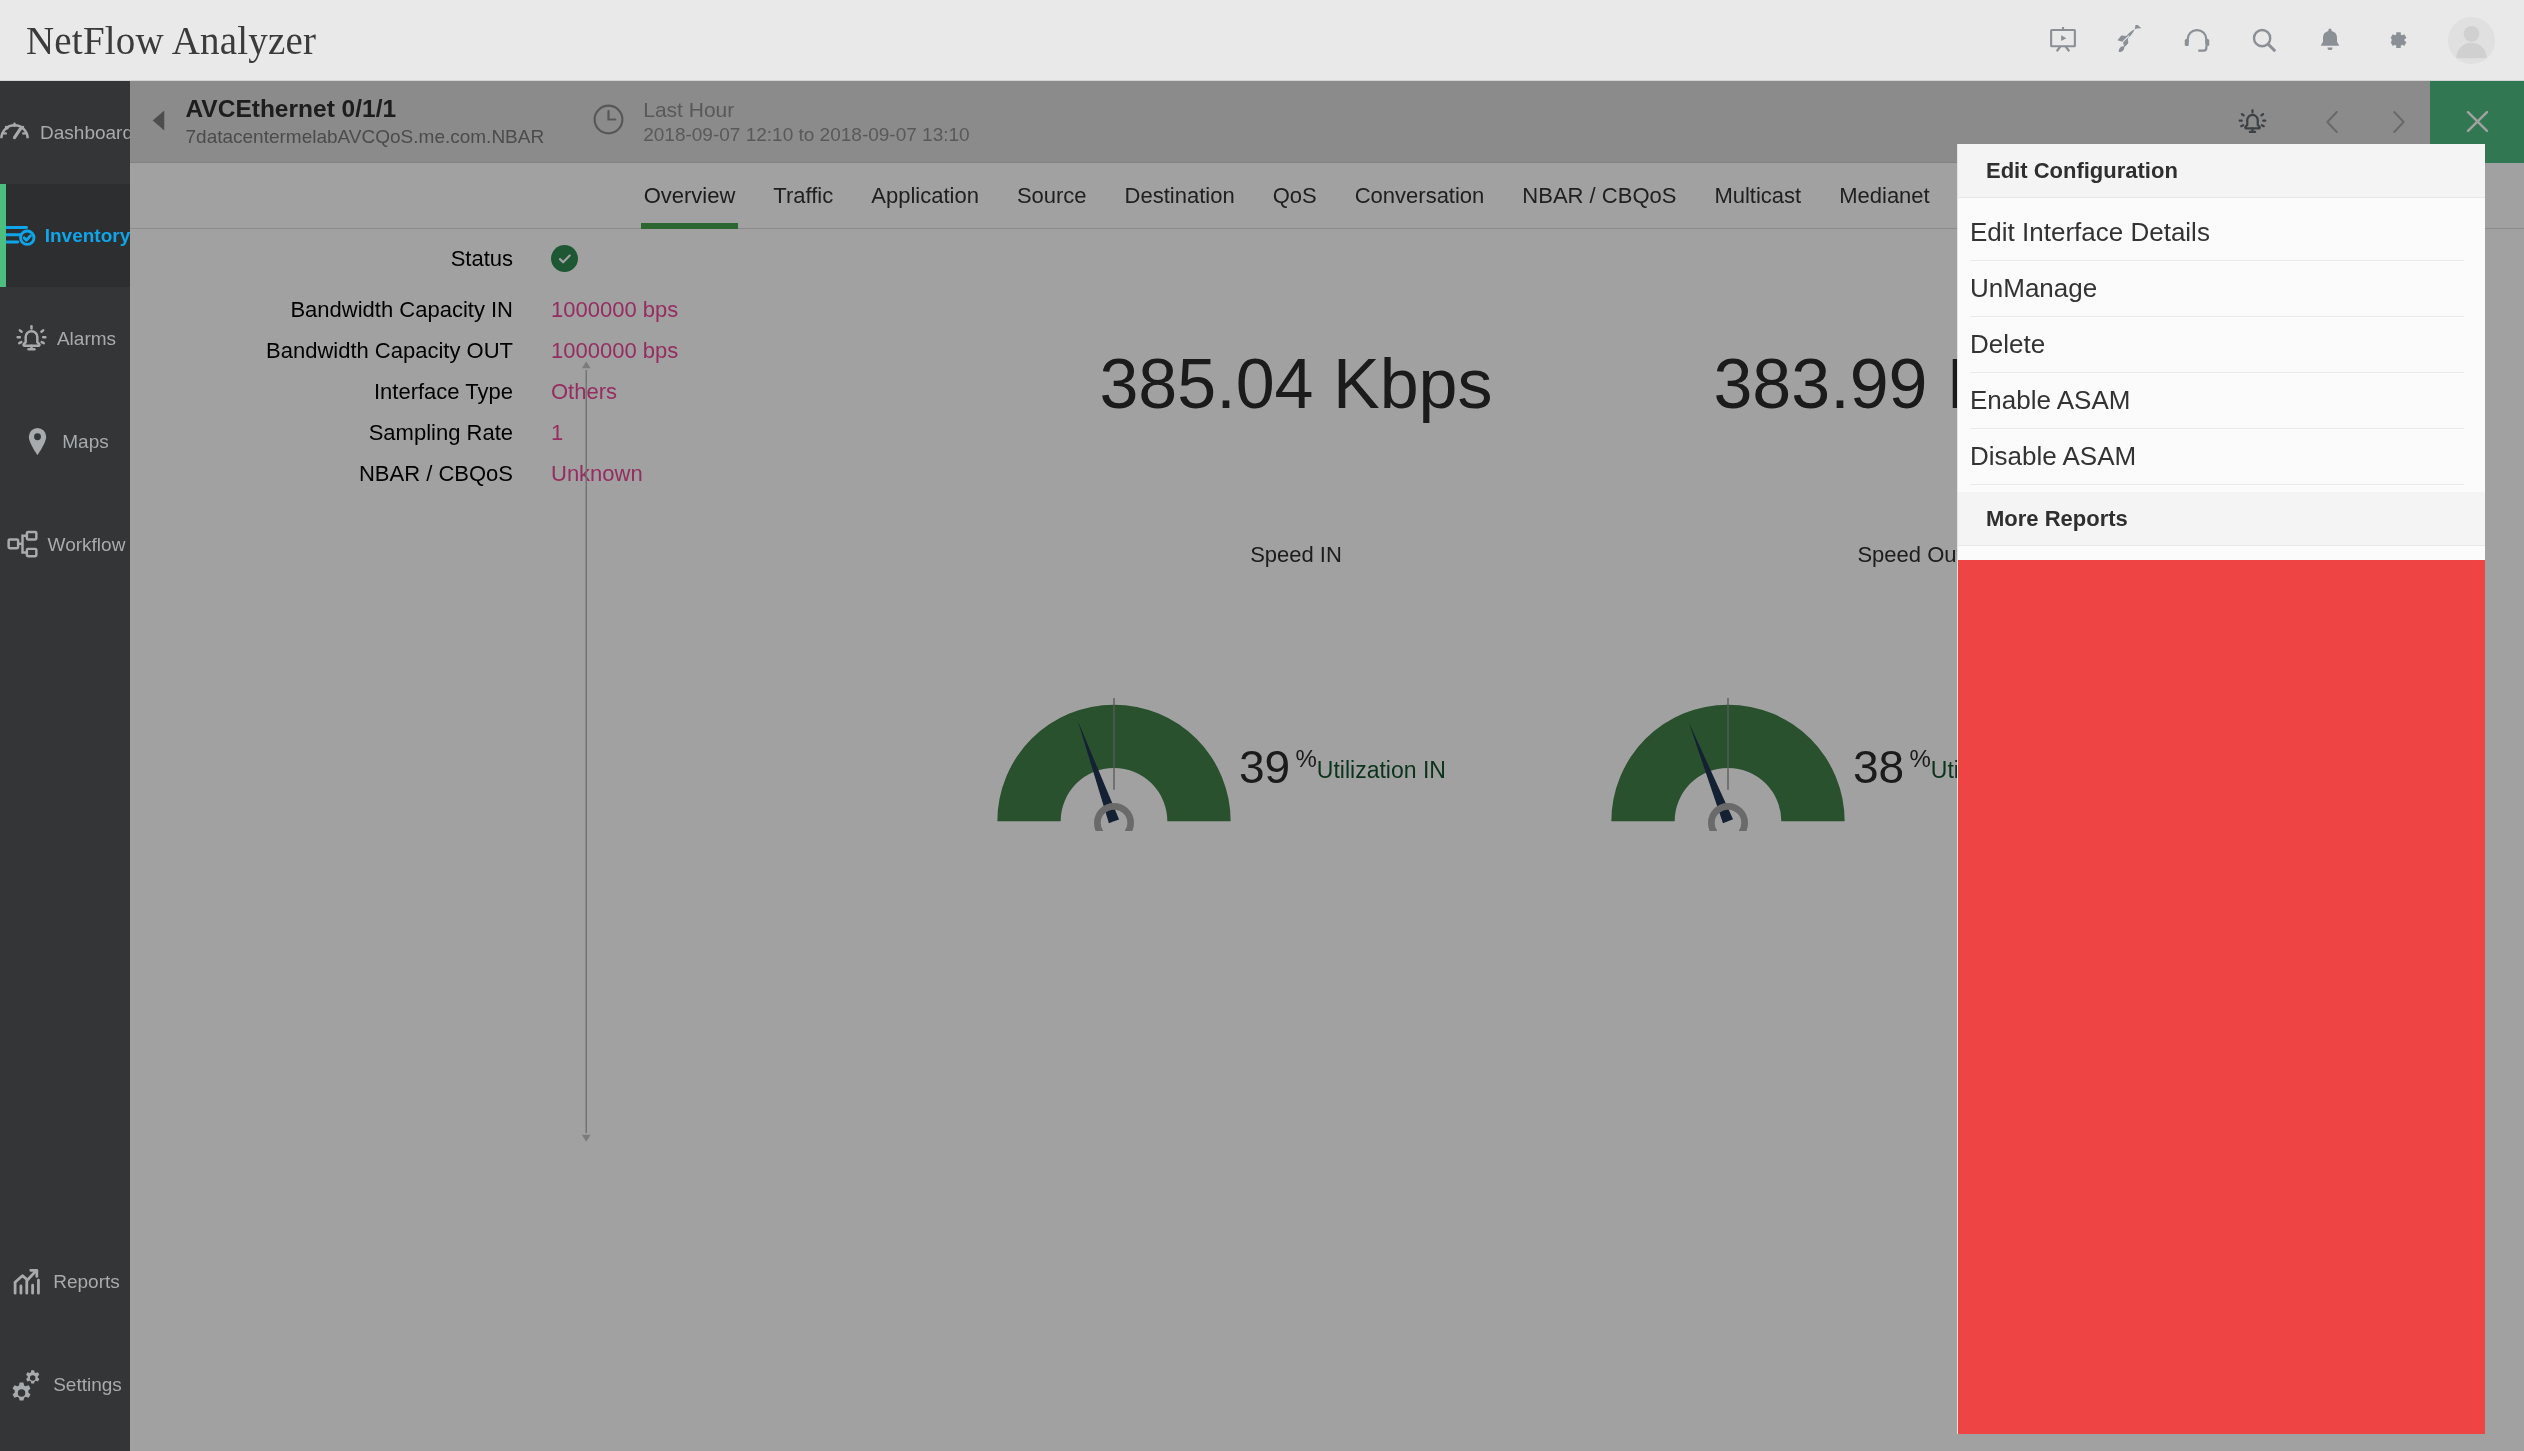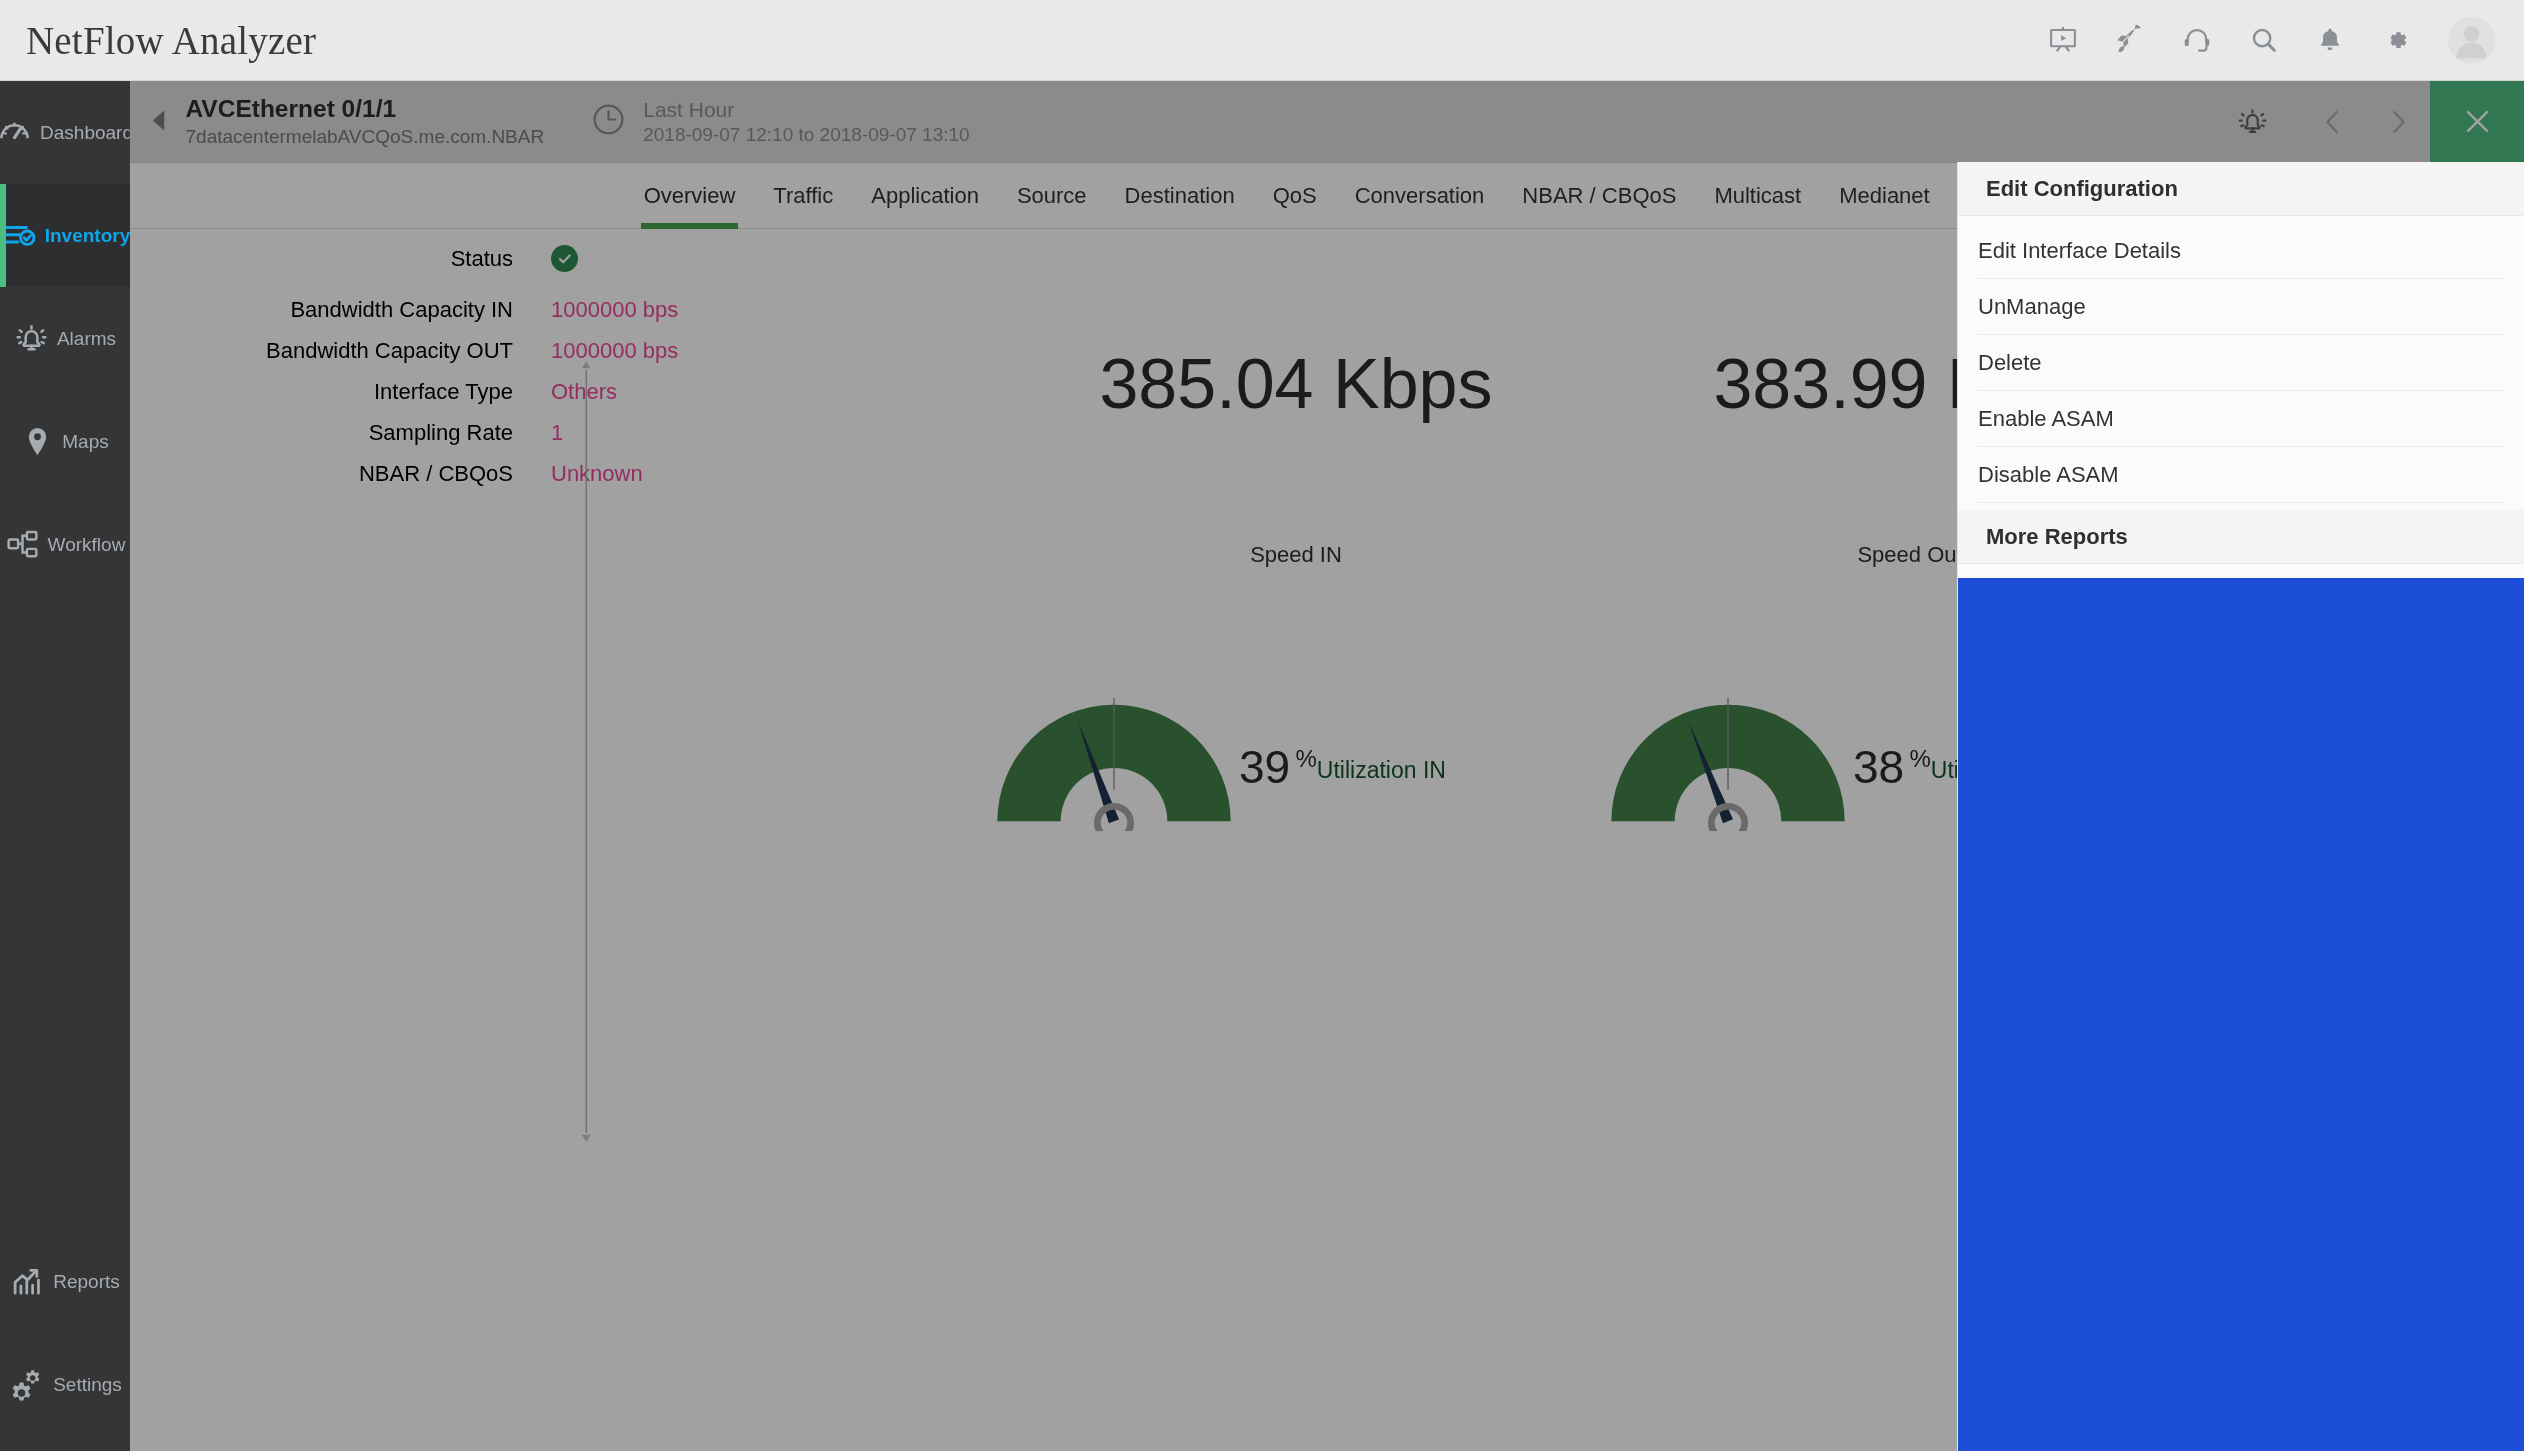--- a/index.html
+++ b/index.html
@@ -136,38 +136,38 @@
 
   
   .gauges { position: absolute; left: 859px; top: 614px; width: 1536px; display: flex; }
   .gauge-col { width: 614px; display: flex; flex-direction: row; align-items: center; }
   .gauge-pct { margin-top: 8.8px; font-size: 46px; color: #2b2b2b; }
   .gauge-pct .unit { font-size: 24px; vertical-align: super; margin-left: 5.3px; }
   .gauge-cap { margin-top: 14px; font-size: 23px; color: #14532d; }
 
   
   .side-panel {
-    position: absolute; left: 1957px; top: 162px;
-    width: 568px; height: 1290px;
-    background: #1d4ed8;
+    position: absolute; left: 1957px; top: 144px;
+    width: 528px; height: 1290px;
+    background: #ef4444;
     border-left: 0.9px solid #e3e3e3;
     z-index: 30;
   }
   .sp-section {
     height: 54px; display: flex; align-items: center;
     padding-left: 28px;
     background: #f4f4f4;
     border-bottom: 0.9px solid #e8e8e8;
     font-size: 22px; font-weight: bold; color: #2f2f2f;
   }
   .sp-item {
     height: 56px; display: flex; align-items: center;
-    margin-left: 20px; margin-right: 21px;
+    margin-left: 12px; margin-right: 21px;
     border-bottom: 0.9px solid #eaeaea;
-    font-size: 22px; color: #333333;
+    font-size: 26px; color: #333333;
   }
   .sp-item:last-child { border-bottom: 0.9px solid #eaeaea; }
   .sp-list { padding-top: 7px; padding-bottom: 7px; background: #fbfbfb; }
 </style>
 </head>
 <body>
 
 <div class="appbar">
   <div class="app-title">NetFlow Analyzer</div>
   <div class="appbar-icons">

